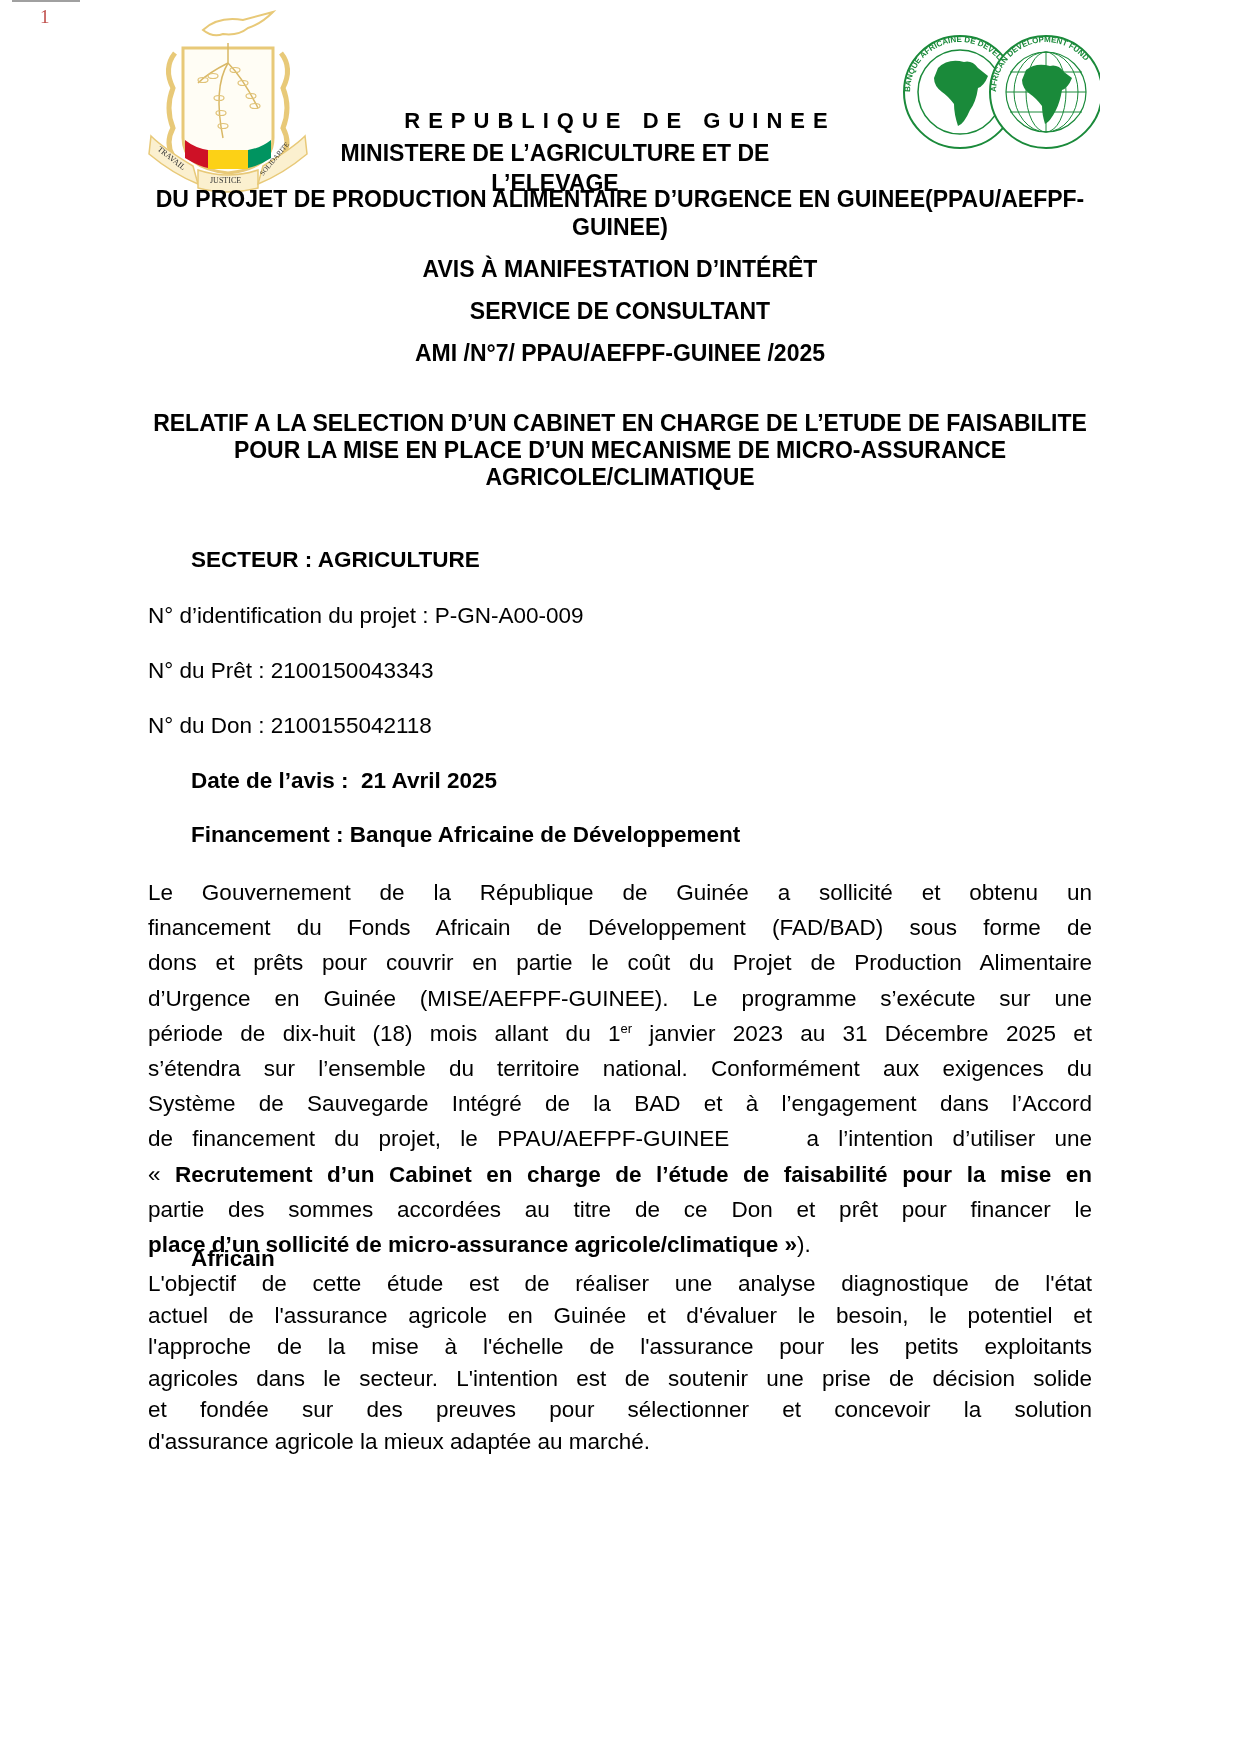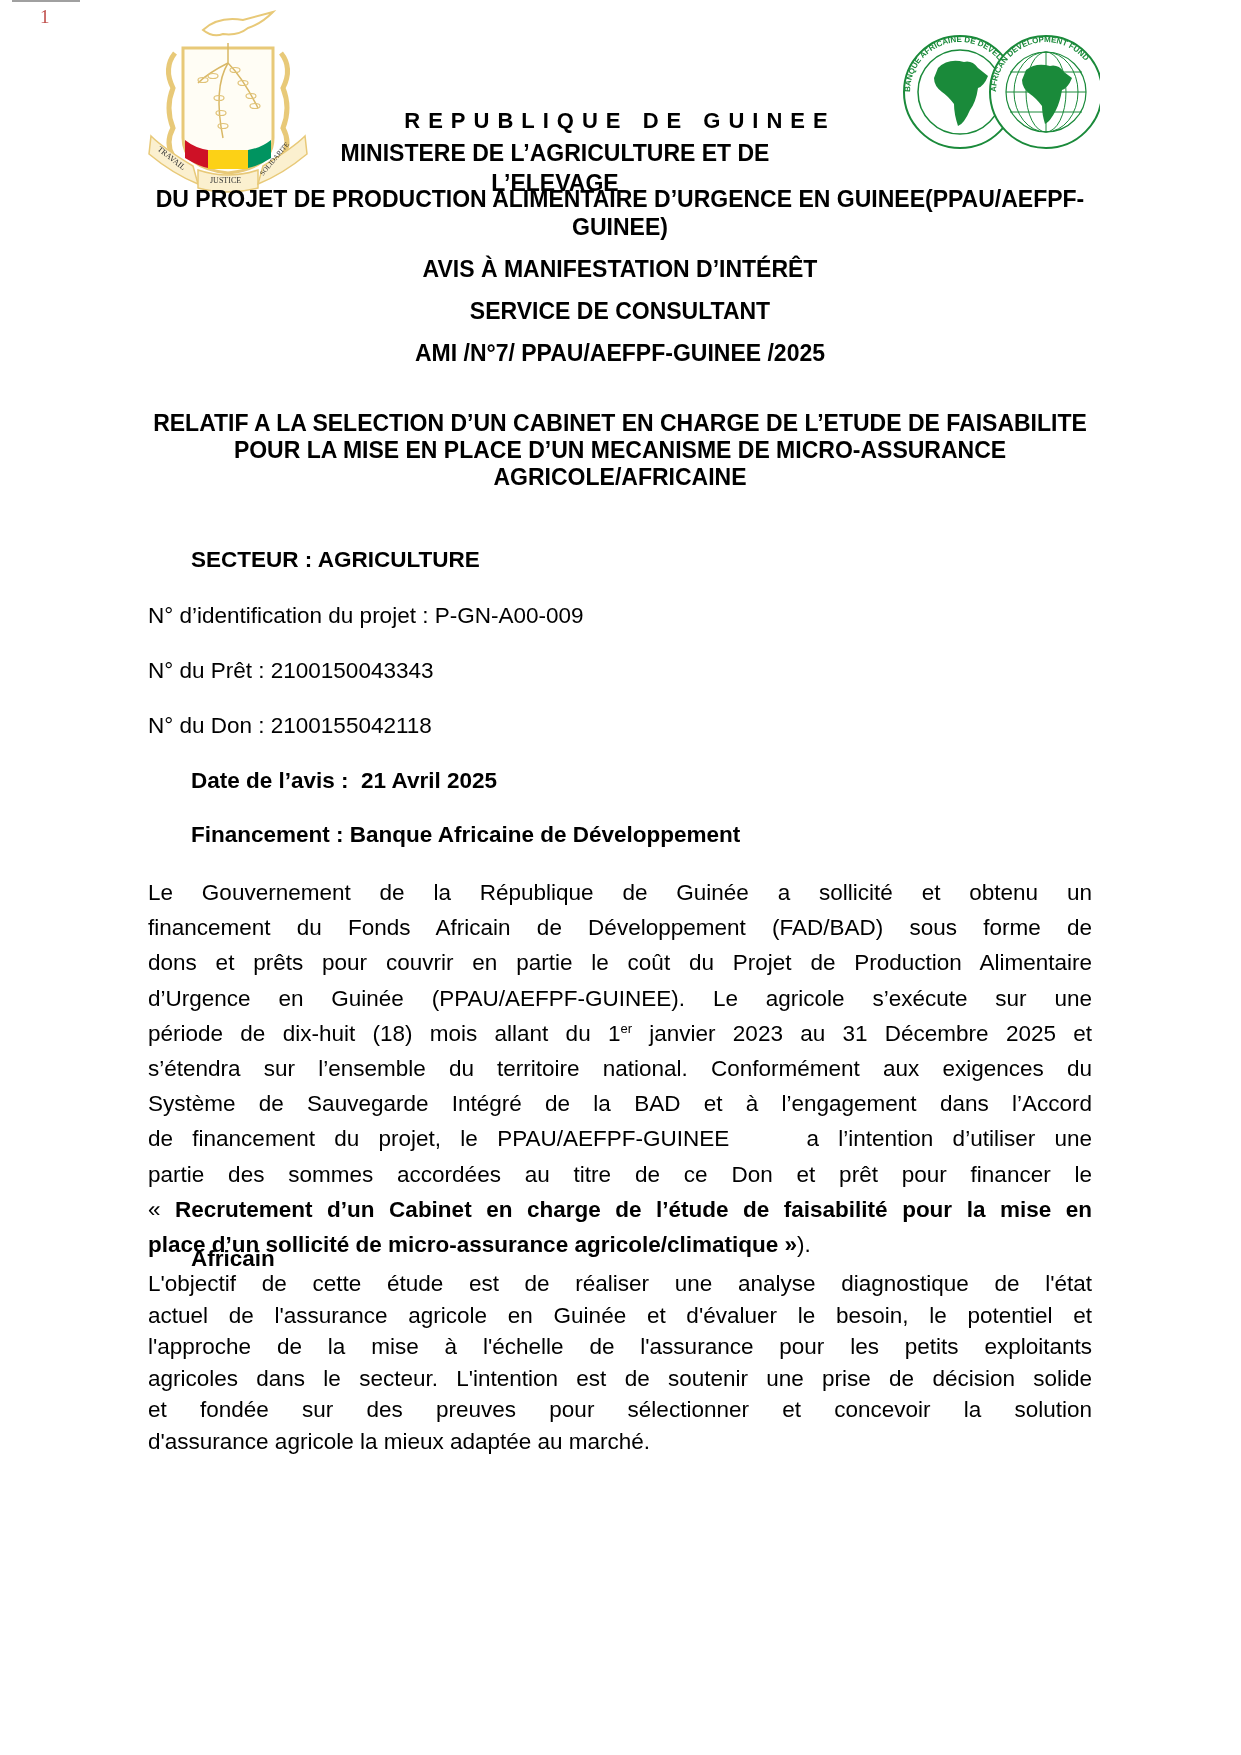--- a/index.html
+++ b/index.html
@@ -159,42 +159,42 @@
 
 <div class="center spaced" style="top:106px;">REPUBLIQUE DE GUINEE</div>
 <div class="center" style="top:138px; left:310px; width:490px;">MINISTERE DE L’AGRICULTURE ET DE L’ELEVAGE</div>
 <div class="center" style="top:184px;">DU PROJET DE PRODUCTION ALIMENTAIRE D’URGENCE EN GUINEE(PPAU/AEFPF-</div>
 <div class="center" style="top:212px;">GUINEE)</div>
 <div class="center" style="top:254px;">AVIS À MANIFESTATION D’INTÉRÊT</div>
 <div class="center" style="top:296px;">SERVICE DE CONSULTANT</div>
 <div class="center" style="top:338px;">AMI /N°7/ PPAU/AEFPF-GUINEE /2025</div>
 <div class="center" style="top:408px;">RELATIF A LA SELECTION D’UN CABINET EN CHARGE DE L’ETUDE DE FAISABILITE</div>
 <div class="center" style="top:435px;">POUR LA MISE EN PLACE D’UN MECANISME DE MICRO-ASSURANCE</div>
-<div class="center" style="top:462px;">AGRICOLE/AFRICAINE</div>
+<div class="center" style="top:462px;">AGRICOLE/CLIMATIQUE</div>
 
 <div class="tline bold" style="top:545px;">SECTEUR : AGRICULTURE</div>
 <div class="tline" style="top:601px;">N° d’identification du projet : P-GN-A00-009</div>
 <div class="tline" style="top:656px;">N° du Prêt : 2100150043343</div>
 <div class="tline" style="top:711px;">N° du Don : 2100155042118</div>
 <div class="tline bold" style="top:766px;">
   <span>Date de l’avis :</span>&nbsp;&nbsp;<span>21 Avril 2025</span>
 </div>
 <div class="tline bold" style="top:820px;">Financement : Banque Africaine de Développement</div>
 
 <div class="para" style="top:875px;">
   <span class="ln">Le Gouvernement de la République de Guinée a sollicité et obtenu un</span>
   <span class="ln">financement du Fonds Africain de Développement (FAD/BAD) sous forme de</span>
   <span class="ln">dons et prêts pour couvrir en partie le coût du Projet de Production Alimentaire</span>
-  <span class="ln">d’Urgence en Guinée (PPAU/AEFPF-GUINEE). Le agricole s’exécute sur une</span>
+  <span class="ln">d’Urgence en Guinée (MISE/AEFPF-GUINEE). Le programme s’exécute sur une</span>
   <span class="ln"><span>période de dix-huit (18) mois allant du 1</span><sup>er</sup><span> janvier 2023 au 31 Décembre 2025 et</span></span>
   <span class="ln">s’étendra sur l’ensemble du territoire national. Conformément aux exigences du</span>
   <span class="ln">Système de Sauvegarde Intégré de la BAD et à l’engagement dans l’Accord</span>
   <span class="ln" style="white-space:pre;">de financement du projet, le PPAU/AEFPF-GUINEE    a l’intention d’utiliser une</span>
+  <span class="ln"><span>« </span><b>Recrutement d’un Cabinet en charge de l’étude de faisabilité pour la mise en</b></span>
   <span class="ln">partie des sommes accordées au titre de ce Don et prêt pour financer le</span>
-  <span class="ln"><span>« </span><b>Recrutement d’un Cabinet en charge de l’étude de faisabilité pour la mise en</b></span>
   <span class="ln last"><b>place d’un sollicité de micro-assurance agricole/climatique »</b><span>).</span></span>
 </div>
 
 <div class="tline bold" style="top:1244px;">Africain</div>
 <div class="para" style="top:1268px; line-height:31.5px;">
   <span class="ln" style="height:31.5px;">L'objectif de cette étude est de réaliser une analyse diagnostique de l'état</span>
   <span class="ln" style="height:31.5px;">actuel de l'assurance agricole en Guinée et d'évaluer le besoin, le potentiel et</span>
   <span class="ln" style="height:31.5px;">l'approche de la mise à l'échelle de l'assurance pour les petits exploitants</span>
   <span class="ln" style="height:31.5px;">agricoles dans le secteur. L'intention est de soutenir une prise de décision solide</span>
   <span class="ln" style="height:31.5px;">et fondée sur des preuves pour sélectionner et concevoir la solution</span>

